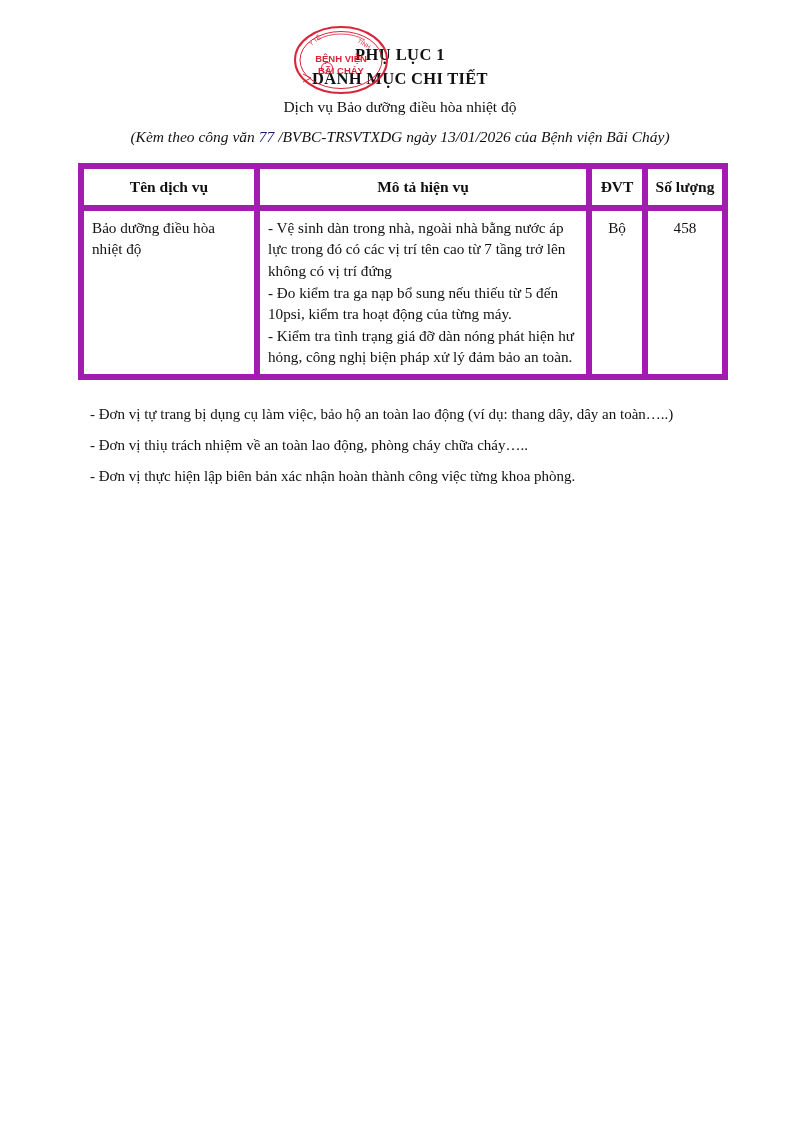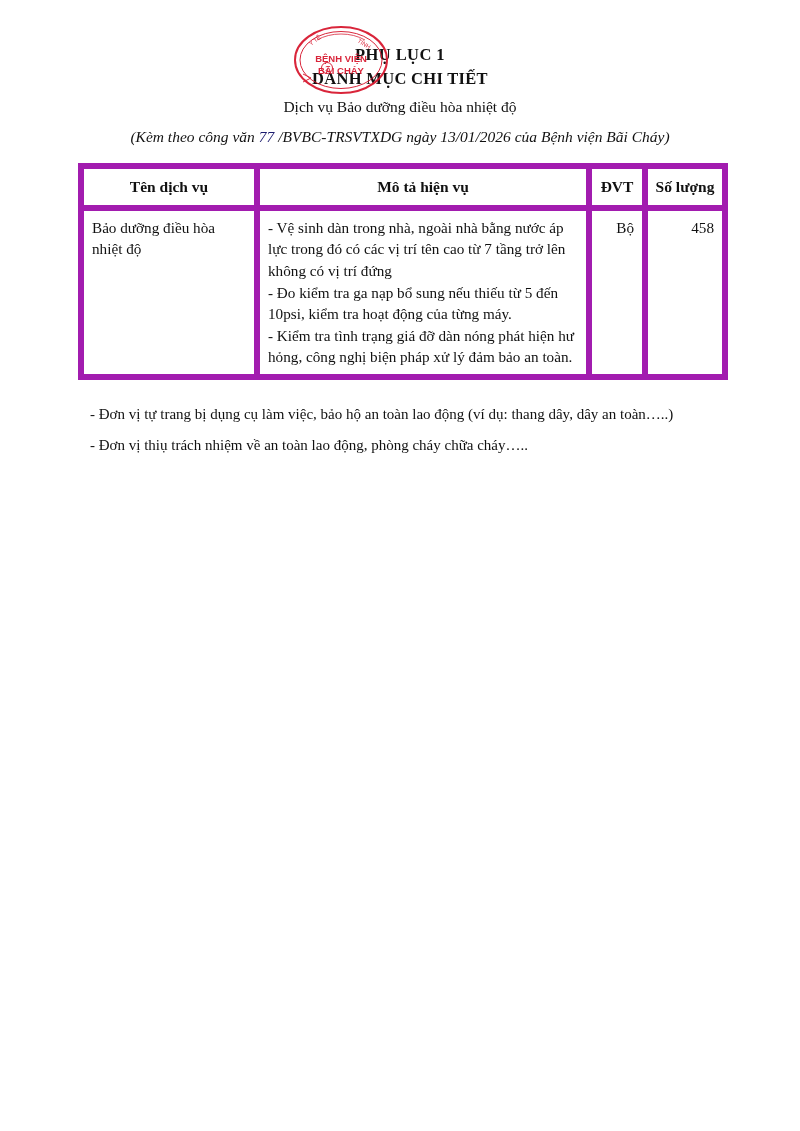--- a/index.html
+++ b/index.html
@@ -114,21 +114,21 @@
   td.cell-desc {
     padding-left: 8px;
     padding-right: 10px;
   }
   td.cell-desc .line {
     display: block;
     font-family: Liberation Serif, serif;
   }
   td.cell-unit,
   td.cell-qty {
-    text-align: right;
+    text-align: center;
     vertical-align: middle;
   }
 
   
   .notes {
     margin: 22px auto 0 auto;
     width: 620px;
     font-size: 15px;
     line-height: 1.62;
   }
@@ -191,15 +191,16 @@
           <td class="cell-unit">Bộ</td>
           <td class="cell-qty">458</td>
         </tr>
       </tbody>
     </table>
   </div>
 
   <div class="notes">
     <p>- Đơn vị tự trang bị dụng cụ làm việc, bảo hộ an toàn lao động (ví dụ: thang dây, dây an toàn…..)</p>
     <p>- Đơn vị thiụ trách nhiệm về an toàn lao động, phòng cháy chữa cháy…..</p>
+    <p>- Đơn vị thực hiện lập biên bản xác nhận hoàn thành công việc từng khoa phòng.</p>
   </div>
 
 </div>
 
 </body></html>

